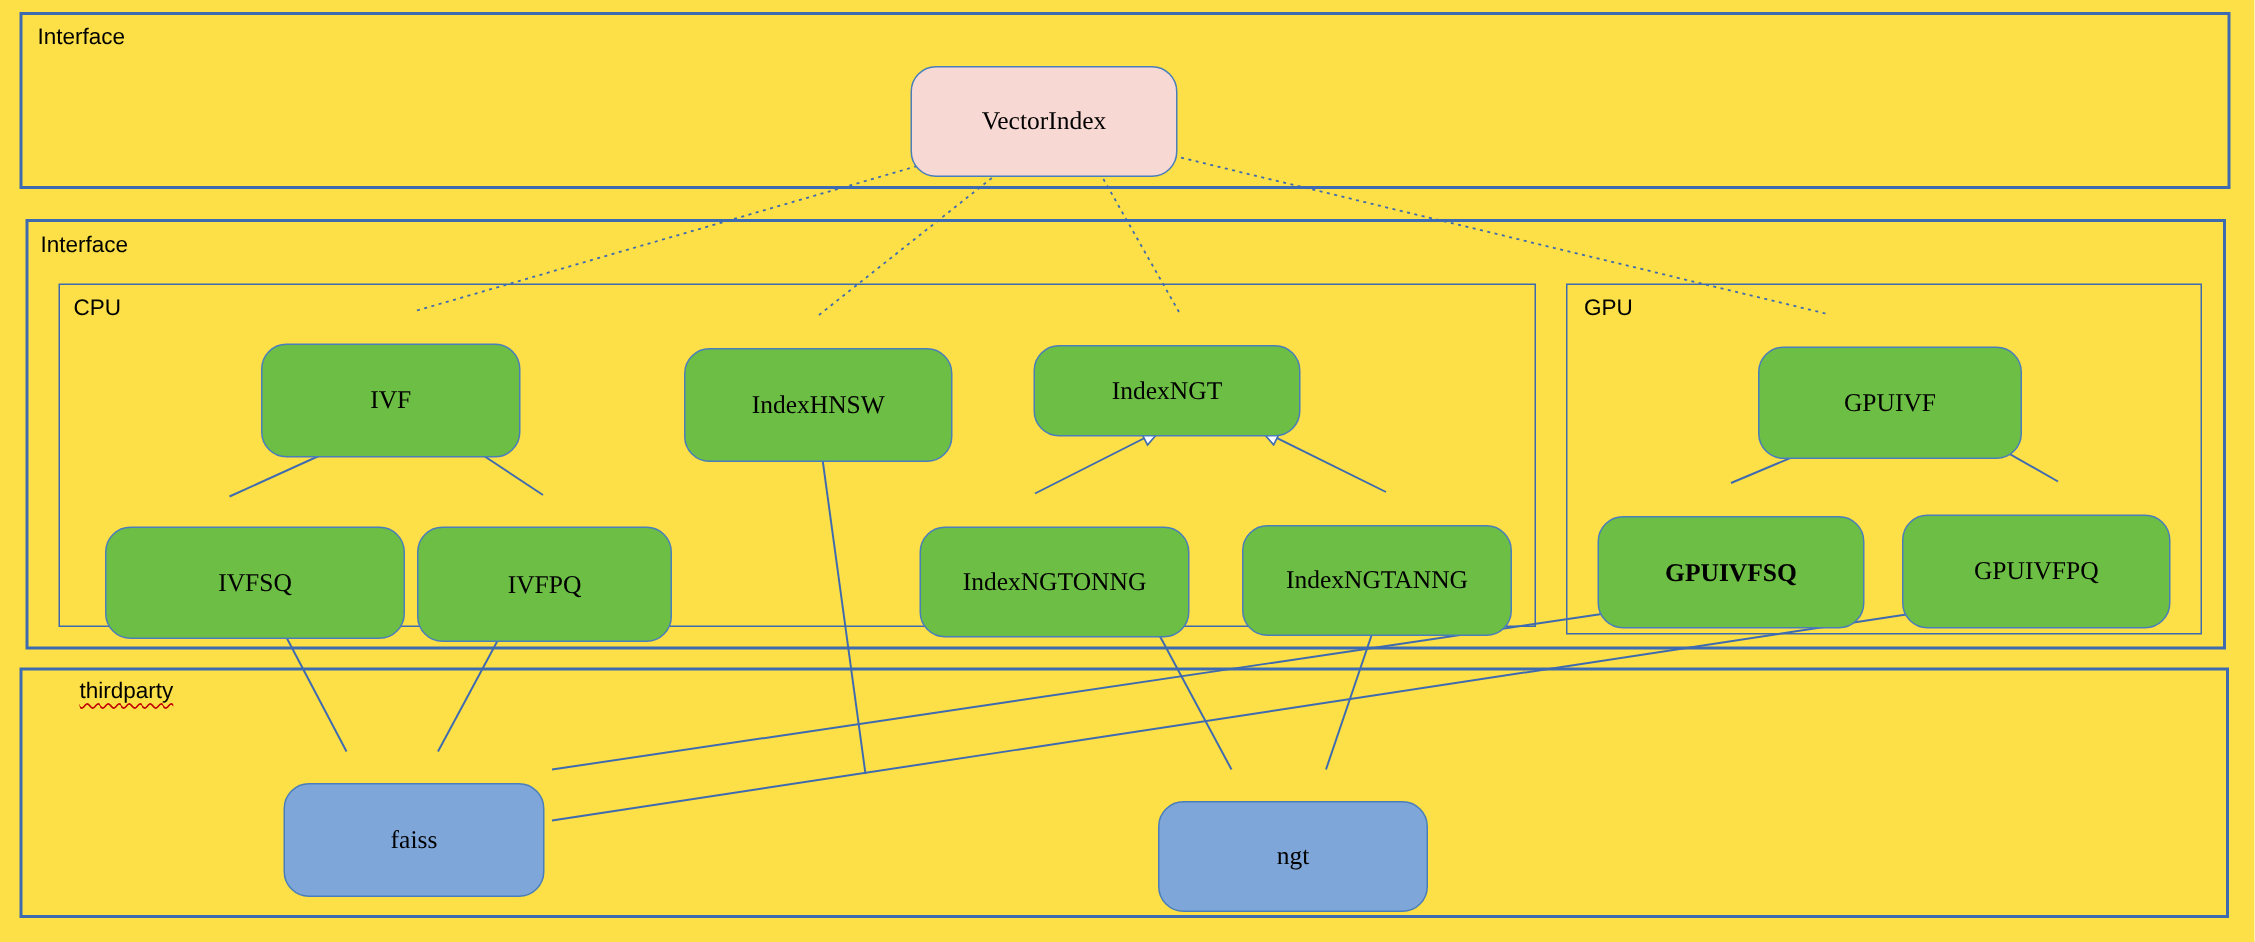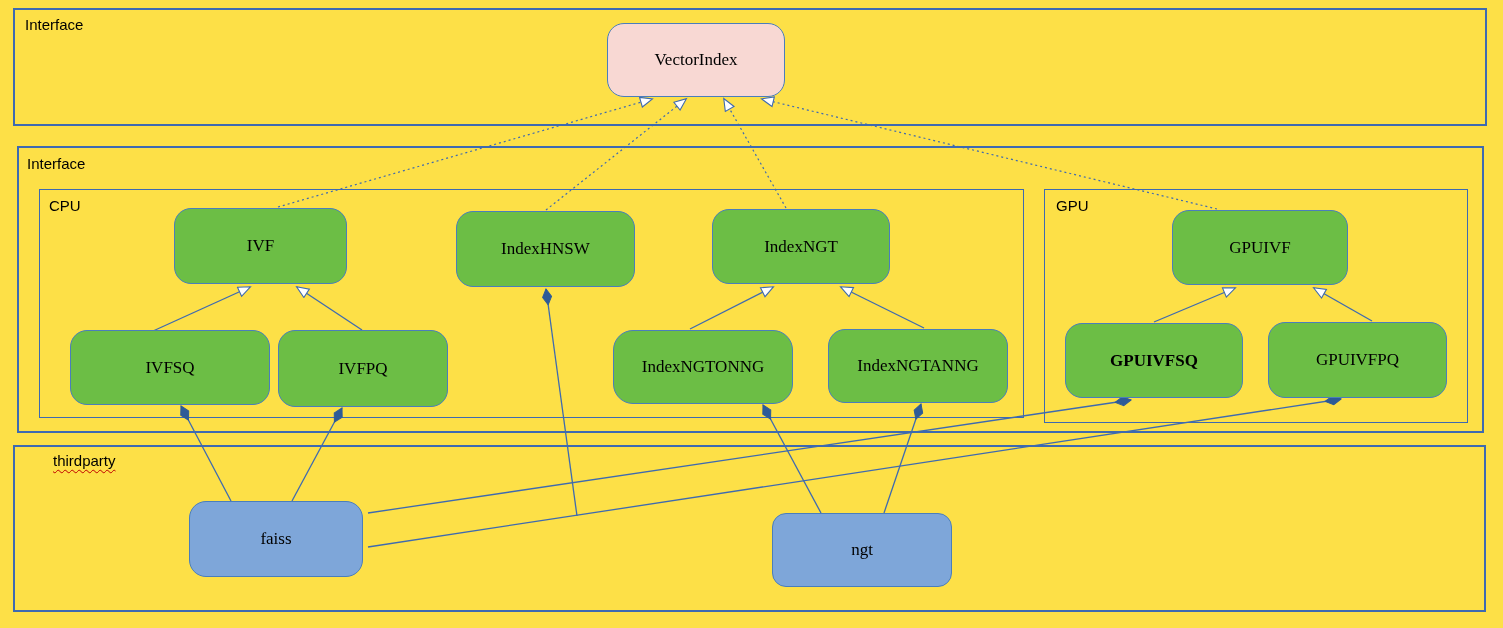--- a/index.html
+++ b/index.html
@@ -5,21 +5,21 @@
   html,body{margin:0;padding:0;background:#ffffff;}
   #canvas{position:relative;width:1503px;height:628px;background:#fde047;overflow:hidden;
           font-family:"Liberation Sans",sans-serif;}
   .container{position:absolute;border:2px solid #3e6ab0;background:transparent;box-sizing:border-box;}
   .container.thin{border-width:1.5px;}
   .clabel{position:absolute;font:15px "Liberation Sans",sans-serif;color:#000;white-space:nowrap;}
   .squiggle{text-decoration:underline wavy #c00000;text-decoration-thickness:1px;text-underline-offset:3px;}
   #edges{position:absolute;left:0;top:0;width:1503px;height:628px;}
   .node{position:absolute;border:1.6px solid #4a7ebb;border-radius:17px;display:flex;align-items:center;
         justify-content:center;font:17px "Liberation Serif",serif;color:#000;box-sizing:border-box;
-        text-align:center;}
+        text-align:center;margin-top:21px;}
   .node.pink{background:#f8d8d3;}
   .node.green{background:#6cbe45;}
   .node.blue{background:#7ea6d9;}
 </style>
 </head>
 <body>
 
 <div id="canvas">
 
   <div class="container" style="left:13px;top:8px;width:1474px;height:118px;"></div>
@@ -68,26 +68,26 @@
       <line x1="921" y1="404" x2="884" y2="513" marker-start="url(#diam)"></line>
       <line x1="1131" y1="400" x2="368" y2="513" marker-start="url(#diam)"></line>
       <line x1="1341" y1="399" x2="368" y2="547" marker-start="url(#diam)"></line>
     </g>
   </svg>
 
   <div class="node pink" style="left:607px;top:23px;width:178px;height:74px;">VectorIndex</div>
 
   <div class="node green" style="left:174px;top:208px;width:173px;height:76px;">IVF</div>
   <div class="node green" style="left:456px;top:211px;width:179px;height:76px;">IndexHNSW</div>
-  <div class="node green" style="left:712px;top:209px;width:178px;height:75px;">IndexNGT</div>
+  <div class="node green" style="left:689px;top:209px;width:178px;height:61px;">IndexNGT</div>
   <div class="node green" style="left:70px;top:330px;width:200px;height:75px;">IVFSQ</div>
   <div class="node green" style="left:278px;top:330px;width:170px;height:77px;">IVFPQ</div>
-  <div class="node green" style="left:613px;top:330px;width:180px;height:74px;border-radius:20px;">IndexNGTONNG</div>
+  <div class="node green" style="left:613px;top:330px;width:180px;height:74px;">IndexNGTONNG</div>
   <div class="node green" style="left:828px;top:329px;width:180px;height:74px;">IndexNGTANNG</div>
 
   <div class="node green" style="left:1172px;top:210px;width:176px;height:75px;">GPUIVF</div>
   <div class="node green" style="left:1065px;top:323px;width:178px;height:75px;font-weight:bold;">GPUIVFSQ</div>
   <div class="node green" style="left:1268px;top:322px;width:179px;height:76px;">GPUIVFPQ</div>
 
   <div class="node blue" style="left:189px;top:501px;width:174px;height:76px;">faiss</div>
-  <div class="node blue" style="left:772px;top:513px;width:180px;height:74px;border-radius:14px;">ngt</div>
+  <div class="node blue" style="left:772px;top:513px;width:180px;height:74px;">ngt</div>
 
 </div>
 
 </body></html>

